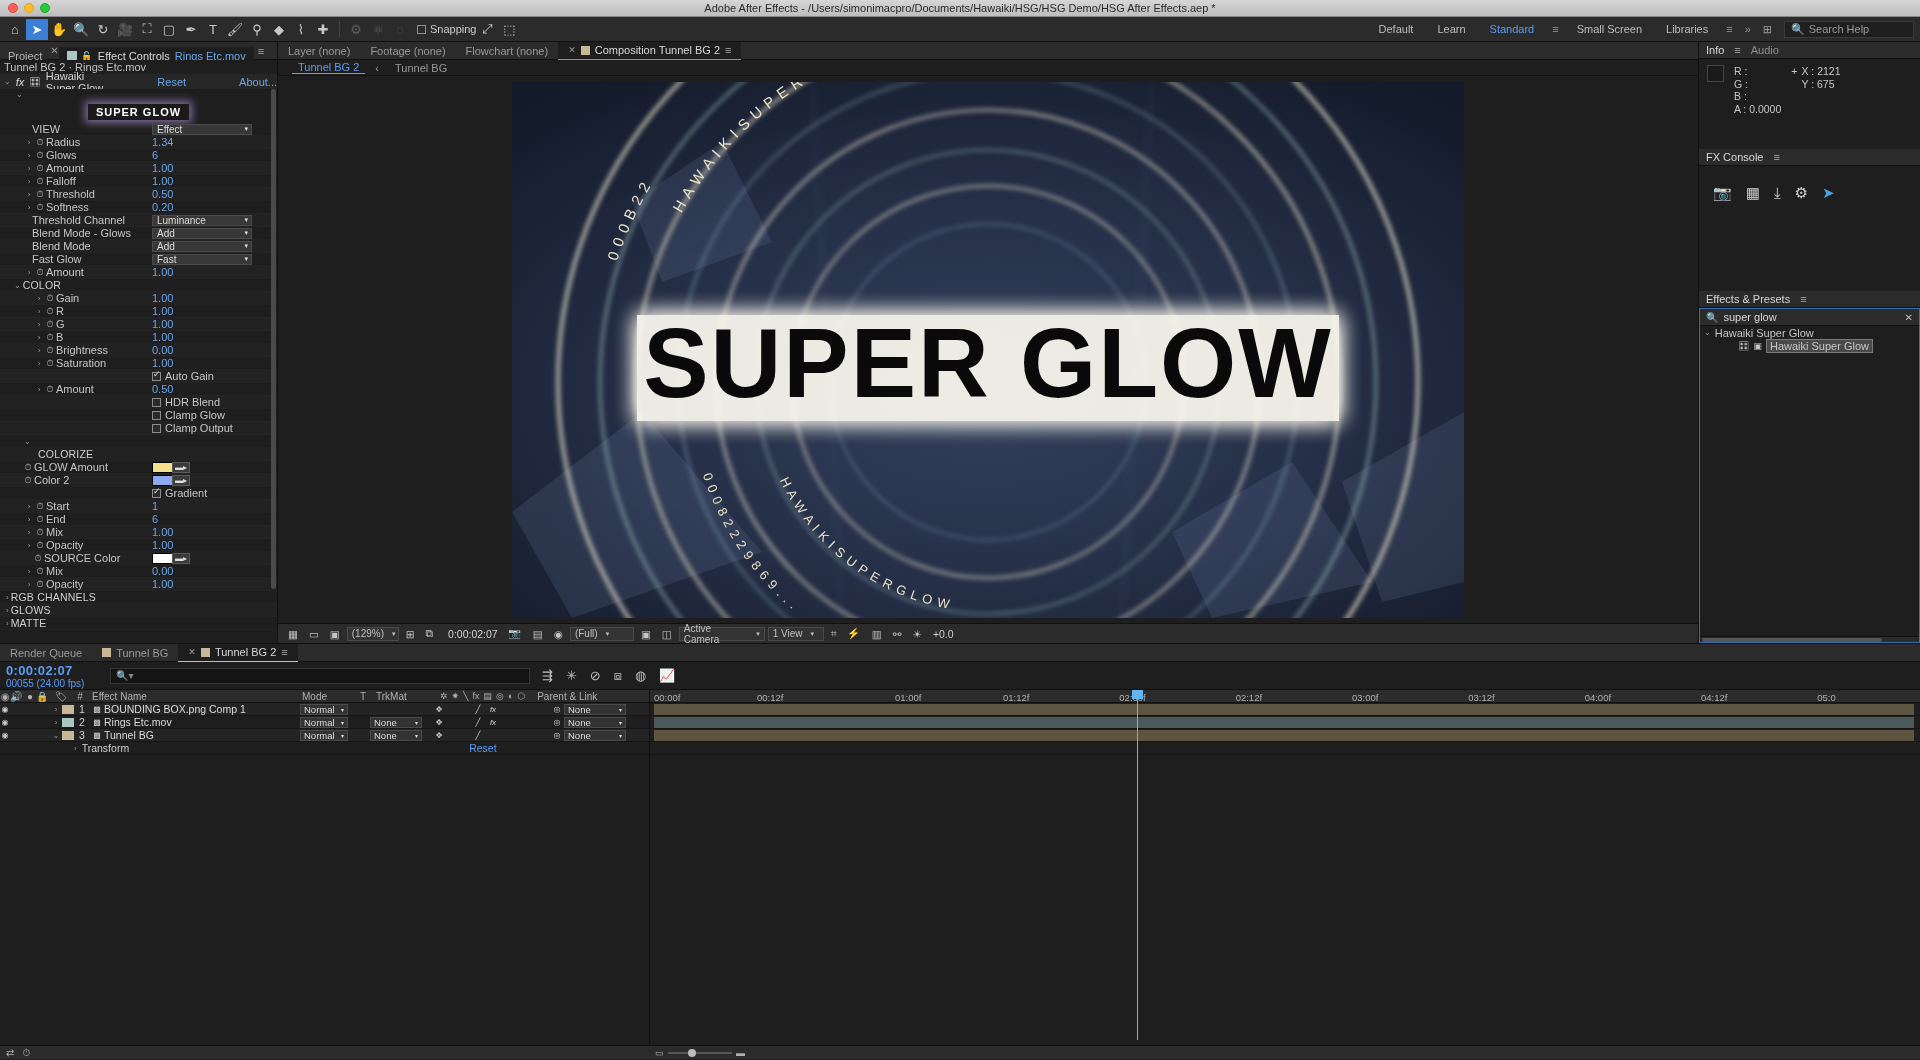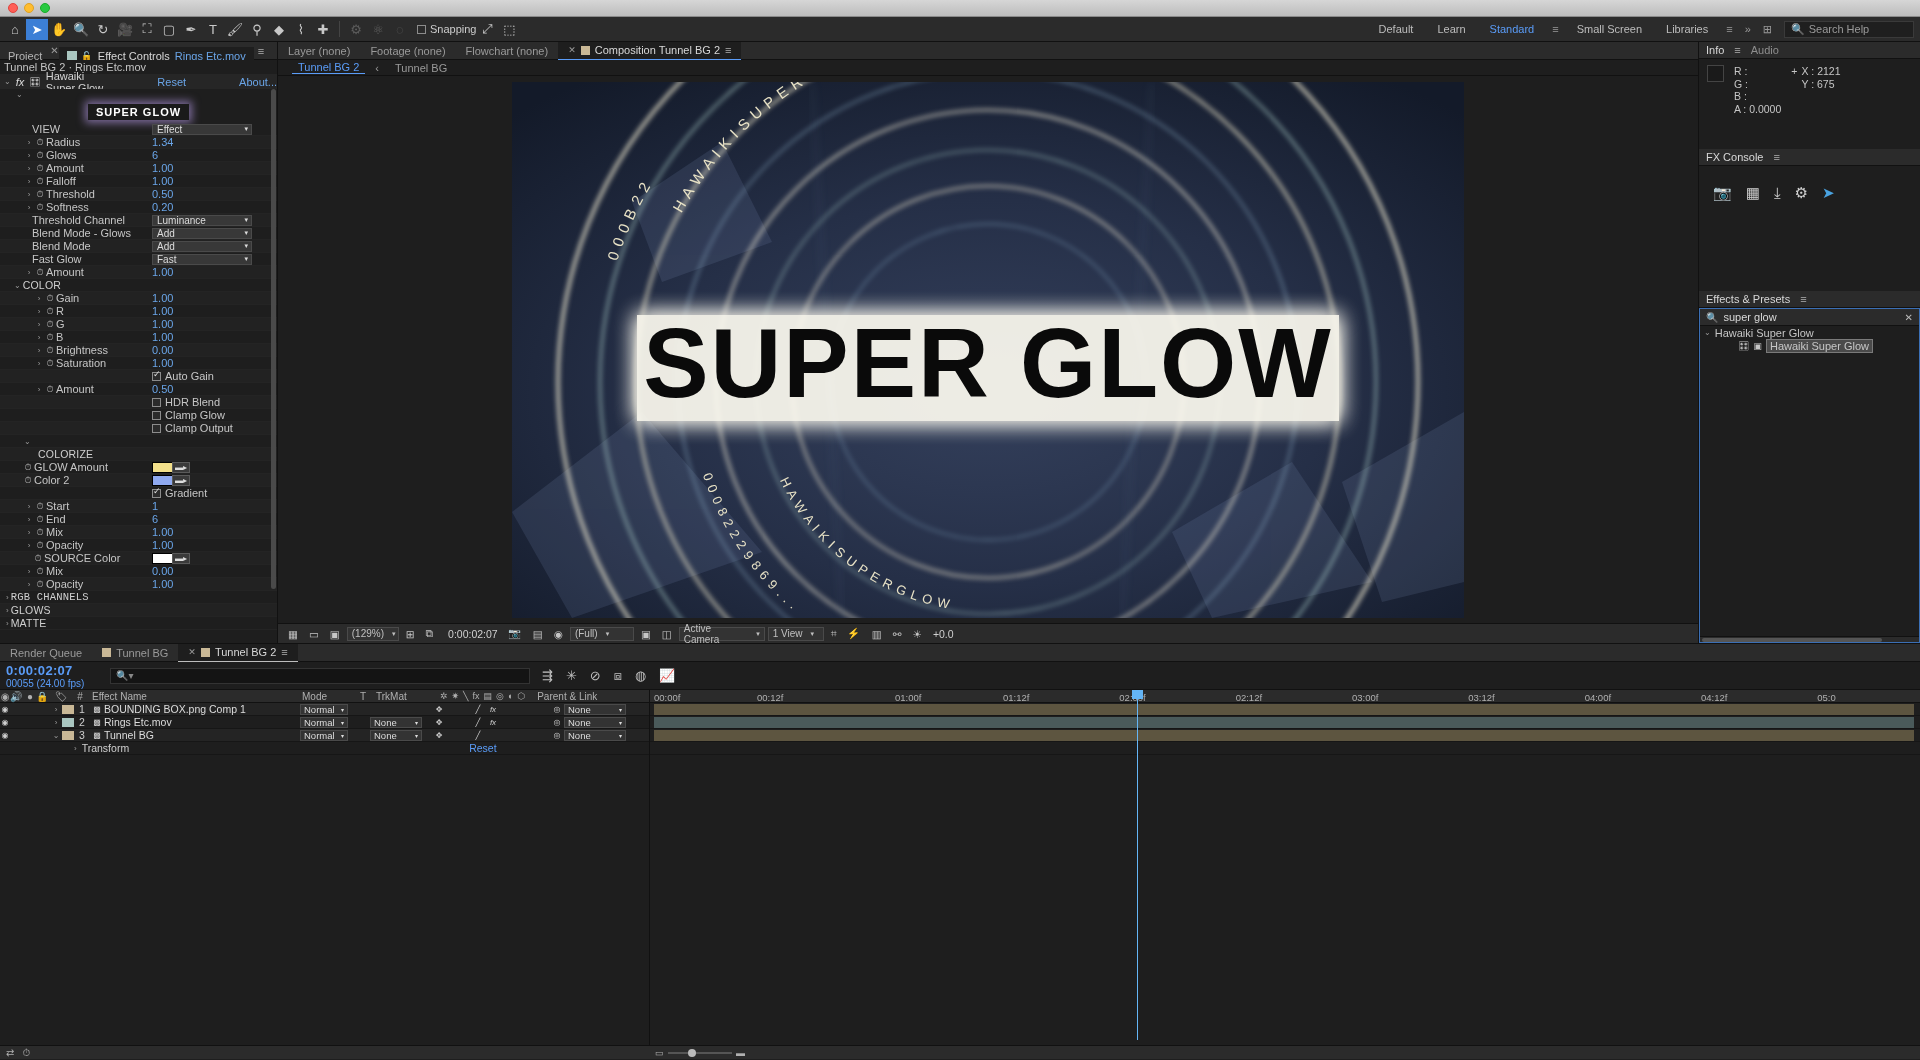--- a/index.html
+++ b/index.html
@@ -174,20 +174,21 @@
 </style>
 </head>
 <body>
 
 <div id="titlebar">
   <div class="traffic">
     <div class="tl r"></div>
     <div class="tl y"></div>
     <div class="tl g"></div>
   </div>
+  <div id="title-text">Adobe After Effects - /Users/simonimacpro/Documents/Hawaiki/HSG/HSG Demo/HSG After Effects.aep *</div>
 </div>
 
 <div id="toolbar">
   <div id="tools-group" style="display:flex;align-items:center;">
       <div class="tbtn">⌂</div>
       <div class="tbtn sel">➤</div>
       <div class="tbtn">✋</div>
       <div class="tbtn">🔍</div>
       <div class="tbtn">↻</div>
       <div class="tbtn">🎥</div>
@@ -479,21 +480,21 @@
             <span class="pval">0.00</span>
           </div>
           <div class="prow">
             <span class="arrow" style="margin-left:24px;">›</span>
             <span class="stopw">⏱</span>
             <span class="plabel">Opacity</span>
             <span class="pval">1.00</span>
           </div>
           <div class="prow">
             <span style="padding-left:6px;color:#9a9a9a;font-size:8px;">›</span>
-            <span class="grpname" style="margin-left:2px;font-family:Liberation Mono, monospace;">RGB CHANNELS</span>
+            <span class="grpname" style="margin-left:2px;">RGB CHANNELS</span>
           </div>
           <div class="prow">
             <span style="padding-left:6px;color:#9a9a9a;font-size:8px;">›</span>
             <span class="grpname" style="margin-left:2px;">GLOWS</span>
           </div>
           <div class="prow">
             <span style="padding-left:6px;color:#9a9a9a;font-size:8px;">›</span>
             <span class="grpname" style="margin-left:2px;">MATTE</span>
           </div>
         </div>

